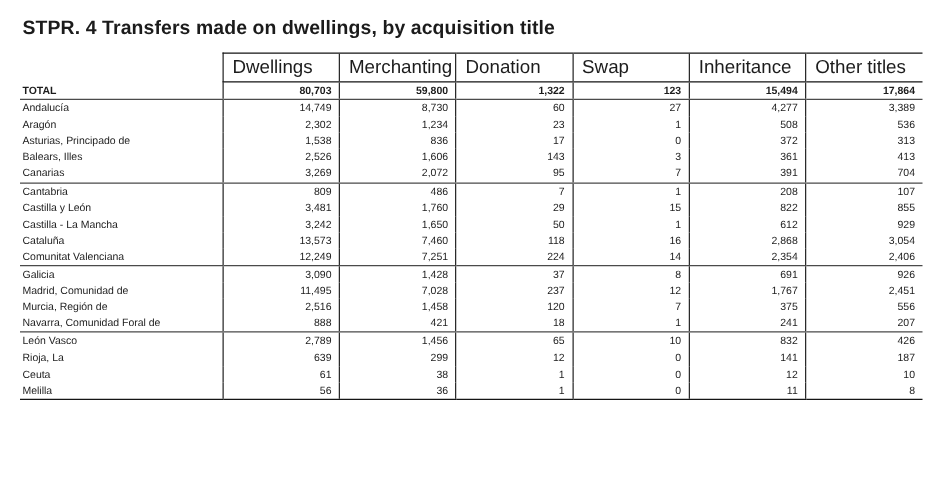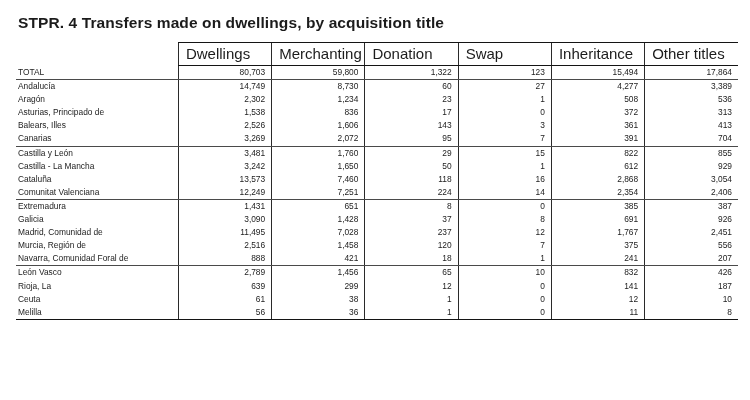--- a/index.html
+++ b/index.html
@@ -66,20 +66,21 @@
     font-size: 8.4px;
     border-left: 1px solid #2a2a2a;
   }
   tbody td.region {
     text-align: left;
     border-left: none;
     padding-left: 2px;
   }
   tbody tr.total td {
     border-bottom: 1px solid #4a4a4a;
+    font-weight: bold;
   }
   tbody tr.group-end td {
     border-bottom: 1px solid #4a4a4a;
   }
   tbody tr.last-row td {
     border-bottom: 1.6px solid #141414;
   }
 </style>
 </head>
 <body>
@@ -158,20 +159,29 @@
         <tr class="group-end">
           <td class="region">Canarias</td>
           <td>3,269</td>
           <td>2,072</td>
           <td>95</td>
           <td>7</td>
           <td>391</td>
           <td>704</td>
         </tr>
         <tr>
+          <td class="region">Cantabria</td>
+          <td>809</td>
+          <td>486</td>
+          <td>7</td>
+          <td>1</td>
+          <td>208</td>
+          <td>107</td>
+        </tr>
+        <tr>
           <td class="region">Castilla y León</td>
           <td>3,481</td>
           <td>1,760</td>
           <td>29</td>
           <td>15</td>
           <td>822</td>
           <td>855</td>
         </tr>
         <tr>
           <td class="region">Castilla - La Mancha</td>
@@ -194,29 +204,20 @@
         <tr class="group-end">
           <td class="region">Comunitat Valenciana</td>
           <td>12,249</td>
           <td>7,251</td>
           <td>224</td>
           <td>14</td>
           <td>2,354</td>
           <td>2,406</td>
         </tr>
         <tr>
-          <td class="region">Extremadura</td>
-          <td>1,431</td>
-          <td>651</td>
-          <td>8</td>
-          <td>0</td>
-          <td>385</td>
-          <td>387</td>
-        </tr>
-        <tr>
           <td class="region">Galicia</td>
           <td>3,090</td>
           <td>1,428</td>
           <td>37</td>
           <td>8</td>
           <td>691</td>
           <td>926</td>
         </tr>
         <tr>
           <td class="region">Madrid, Comunidad de</td>

